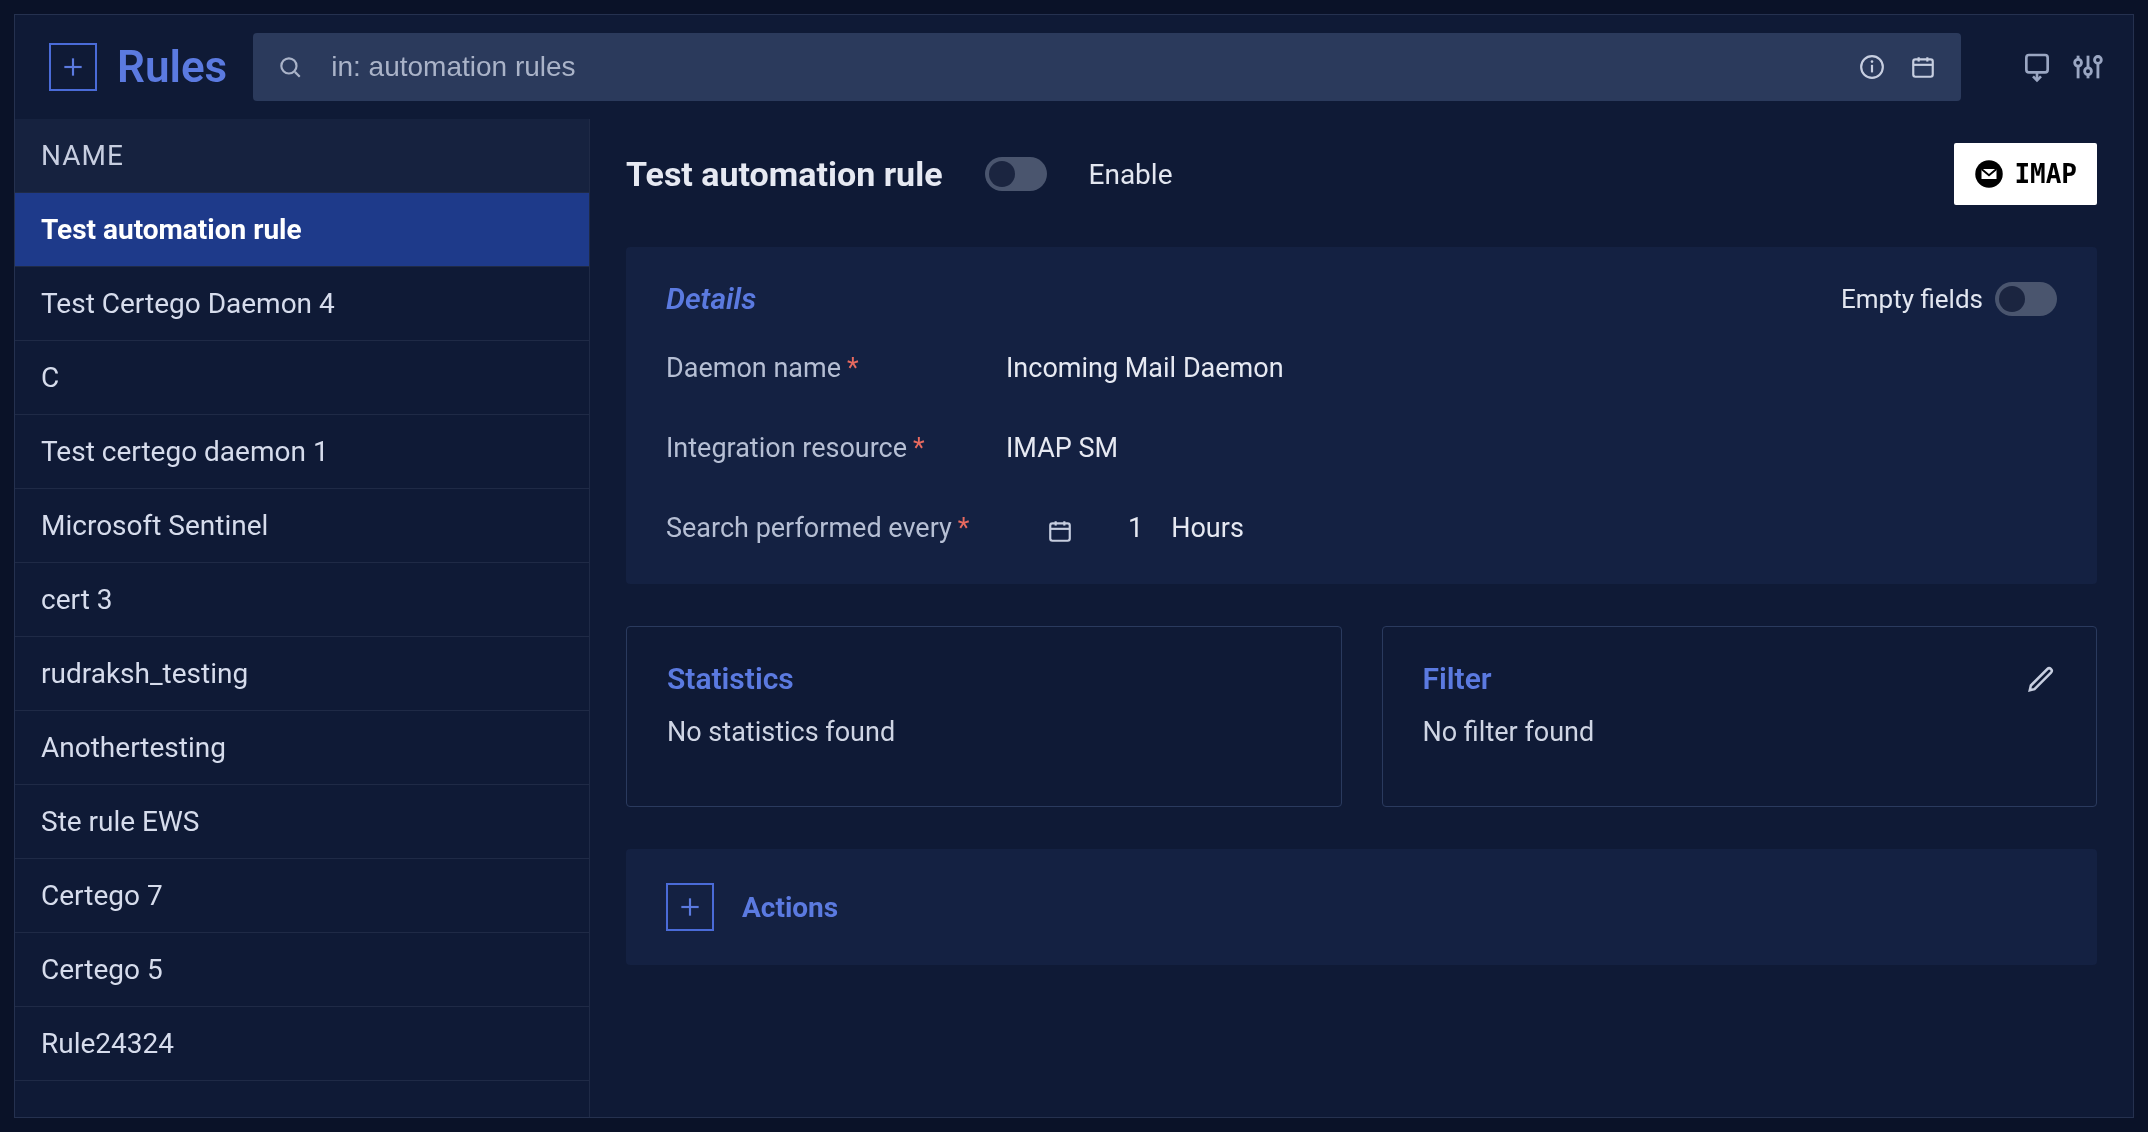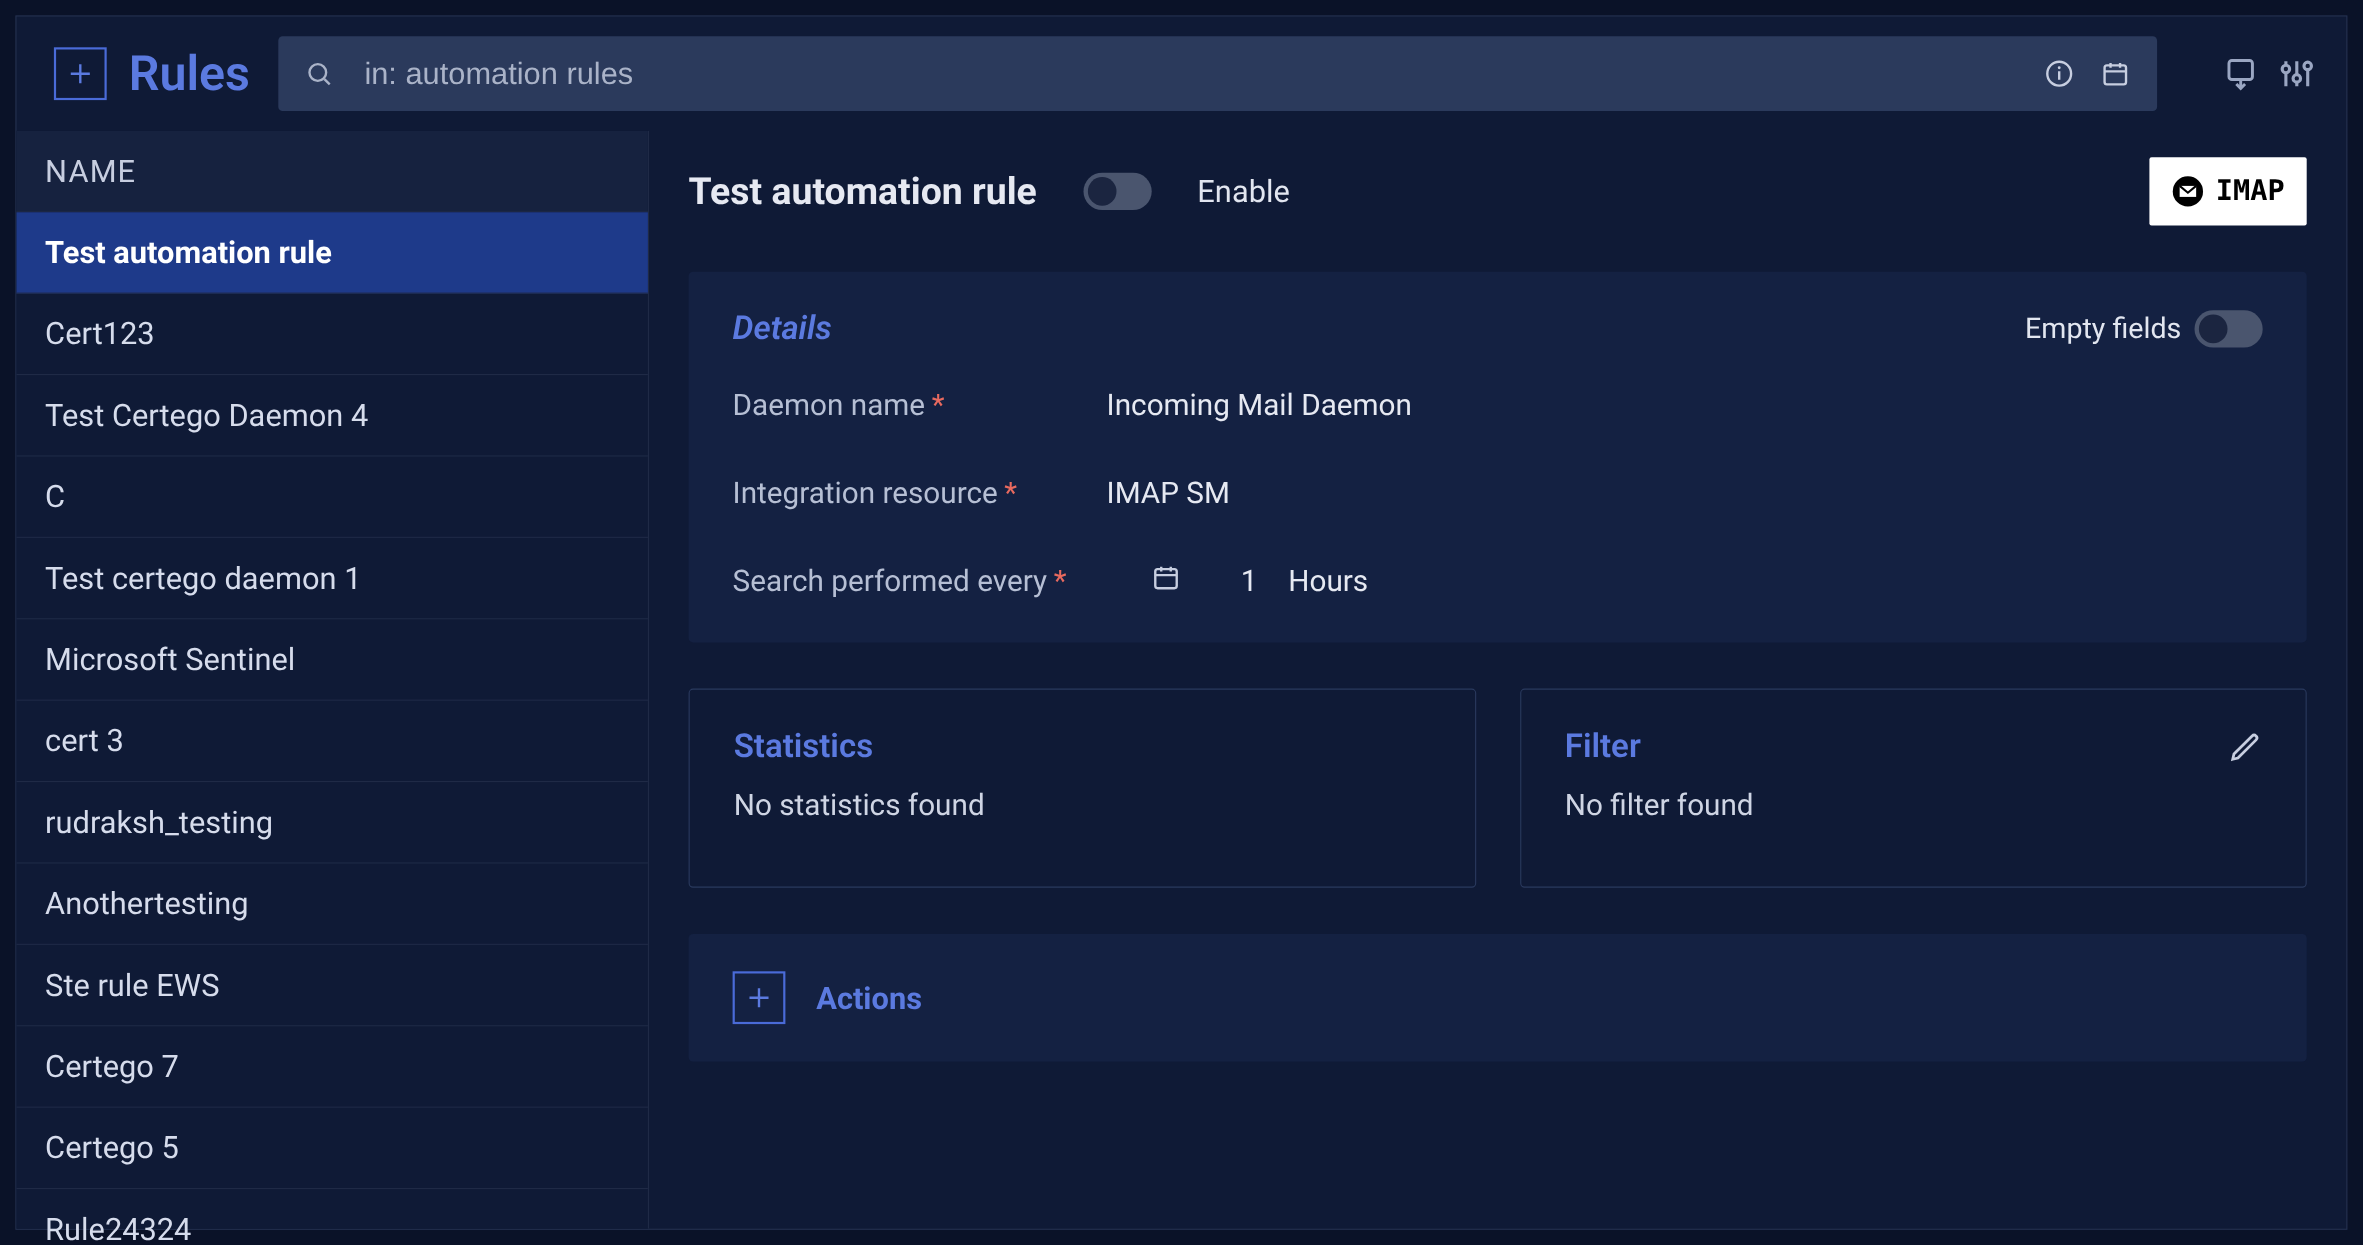--- a/index.html
+++ b/index.html
@@ -188,21 +188,21 @@
     font-style: italic;
   }
   .panel-header .spacer { flex: 1; }
   .empty-fields-label {
     font-size: 26px;
     color: #e2e6f0;
     margin-right: 12px;
   }
   .details-row {
     display: flex;
-    align-items: flex-start;
+    align-items: flex-end;
     gap: 40px;
     margin-bottom: 48px;
   }
   .details-row:last-child { margin-bottom: 6px; }
   .field-label {
     width: 300px;
     color: #b6bfd4;
     font-size: 27px;
   }
   .req { color: #e86a5f; margin-left: 6px; }
@@ -321,21 +321,20 @@
           </svg>
         </span>
       </div>
     </div>
 
     <div class="body">
 
       <div class="sidebar">
         <div class="list-header">NAME</div>
         <div class="rule-item selected">Test automation rule</div>
-        <div class="rule-item">Cert123</div>
         <div class="rule-item">Test Certego Daemon 4</div>
         <div class="rule-item">C</div>
         <div class="rule-item">Test certego daemon 1</div>
         <div class="rule-item">Microsoft Sentinel</div>
         <div class="rule-item">cert 3</div>
         <div class="rule-item">rudraksh_testing</div>
         <div class="rule-item">Anothertesting</div>
         <div class="rule-item">Ste rule EWS</div>
         <div class="rule-item">Certego 7</div>
         <div class="rule-item">Certego 5</div>

